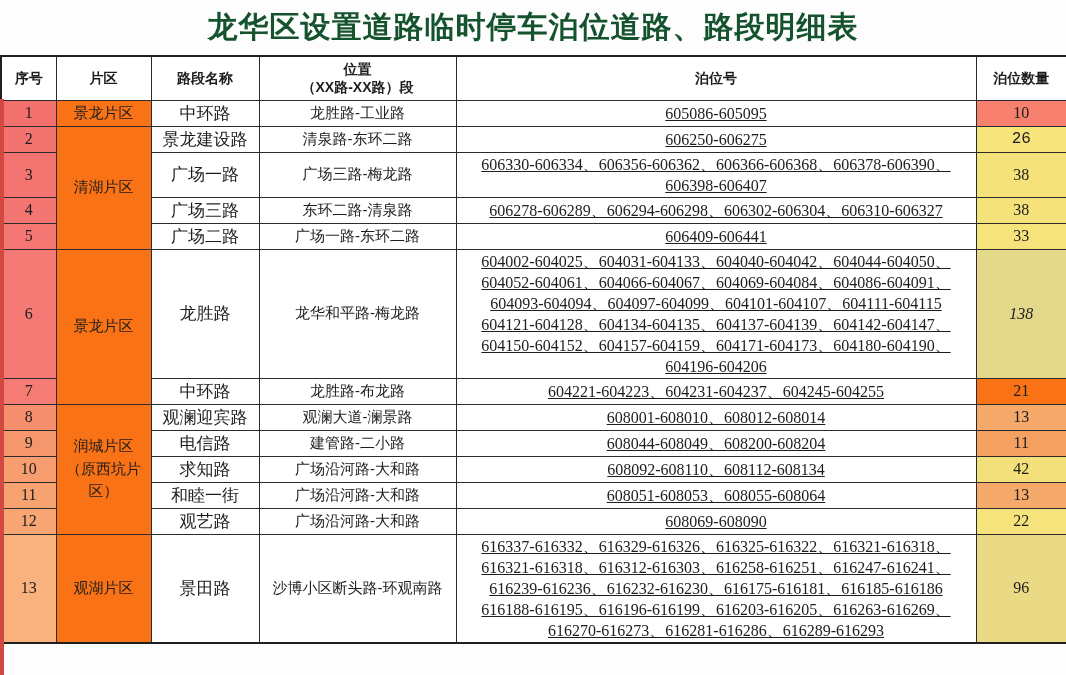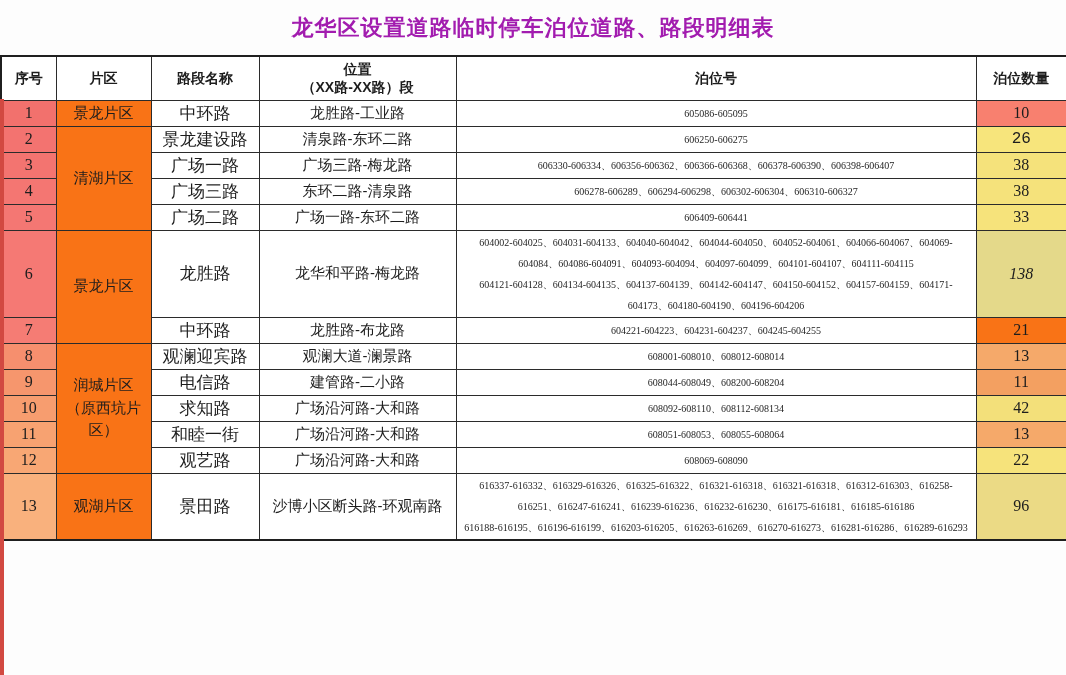--- a/index.html
+++ b/index.html
@@ -1,21 +1,21 @@
 <!DOCTYPE html>
 <html><head>
 <meta charset="utf-8">
 <style>
   * { margin: 0; padding: 0; box-sizing: border-box; }
   html, body { width: 1066px; height: 675px; background: #fdfdfd; overflow: hidden;
     font-family: "Liberation Sans", "DejaVu Sans", sans-serif; }
   .page { position: relative; width: 1066px; height: 675px; }
 
   .title-bar { height: 55px; display: flex; align-items: center; justify-content: center; }
-  .title { font-size: 22px; font-weight: bold; color: #a21caf; letter-spacing: 1px; }
+  .title { font-size: 30px; font-weight: bold; color: #14532d; letter-spacing: 1px; }
 
   table.grid { border-collapse: collapse; table-layout: fixed; width: 1066px;
     border: 2px solid #1f1f1f; }
   table.grid th, table.grid td { border: 1px solid #2b2b2b; vertical-align: middle;
     text-align: center; padding: 1px 4px; color: #1d1d1d; overflow: hidden; }
 
   col.w-no { width: 55px; }
   col.w-district { width: 95px; }
   col.w-road { width: 108px; }
   col.w-location { width: 197px; }
@@ -24,21 +24,21 @@
 
   thead th { height: 44px; font-size: 14px; font-weight: bold; background: #ffffff;
     line-height: 1.3; white-space: pre-line; }
 
   td.c-no { font-family: "Liberation Serif", "DejaVu Serif", serif;
     font-size: 16px; color: #3d2a26; }
   td.c-district { font-size: 15px; line-height: 1.5; background: #f97316; }
   td.c-road { font-size: 17px; background: #ffffff; }
   td.c-location { font-size: 15px; background: #ffffff; }
   td.c-berths { font-family: "Liberation Serif", "DejaVu Serif", serif;
-    font-size: 10px; color: #232323; background: #ffffff; line-height: 21px; }
+    font-size: 16px; color: #232323; background: #ffffff; line-height: 21px; text-decoration: underline; }
   td.c-qty { font-family: "Liberation Serif", "DejaVu Serif", serif;
     font-size: 16px; color: #433524; }
   tr.data-row { height: 22px; }
   .berth-line { text-align: center; }
 
   .left-edge { position: absolute; left: 0; top: 99px; width: 4px; height: 576px;
     background: #d24941; }
 </style>
 </head>
 <body>

